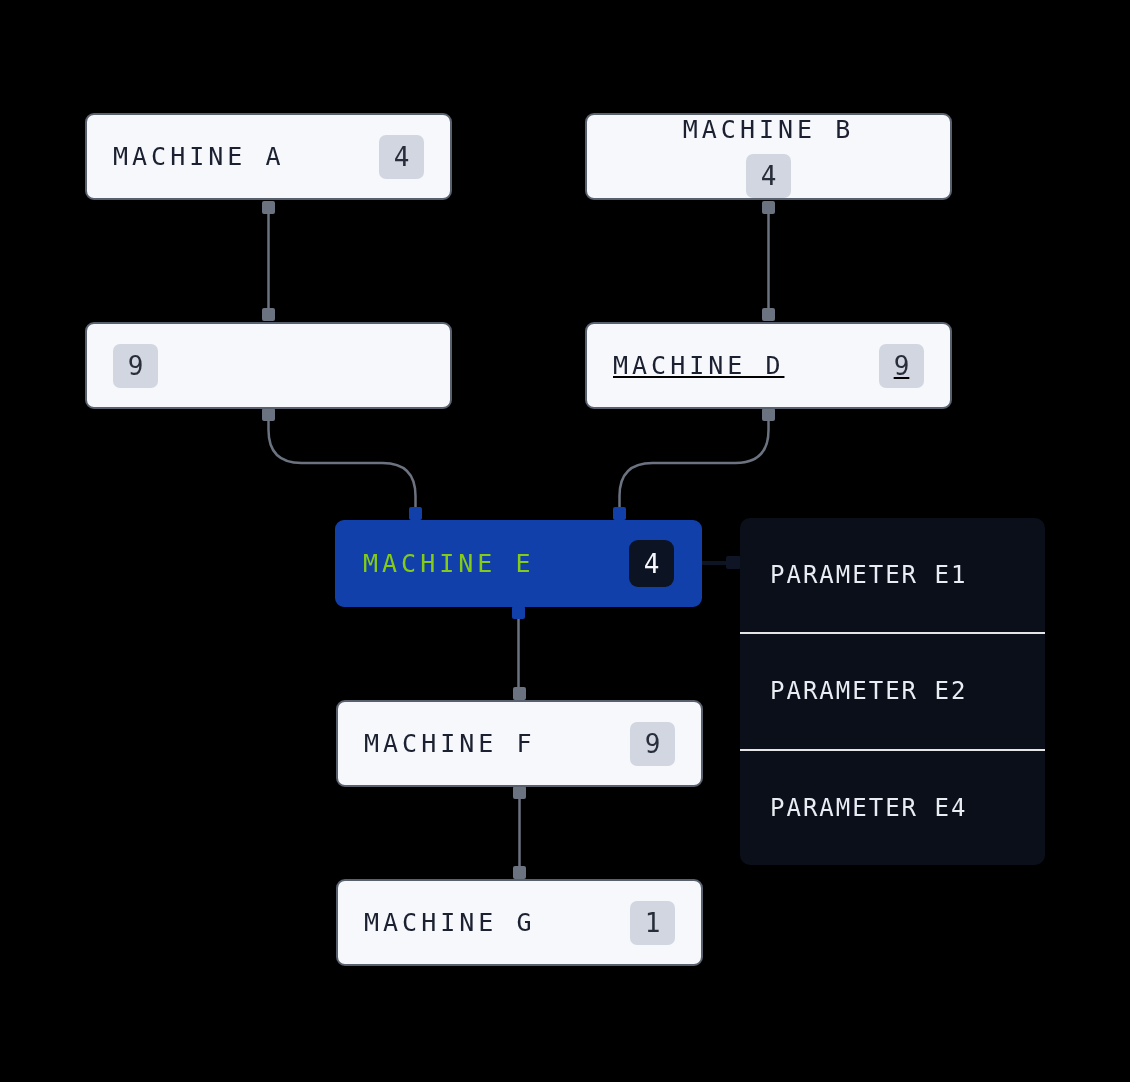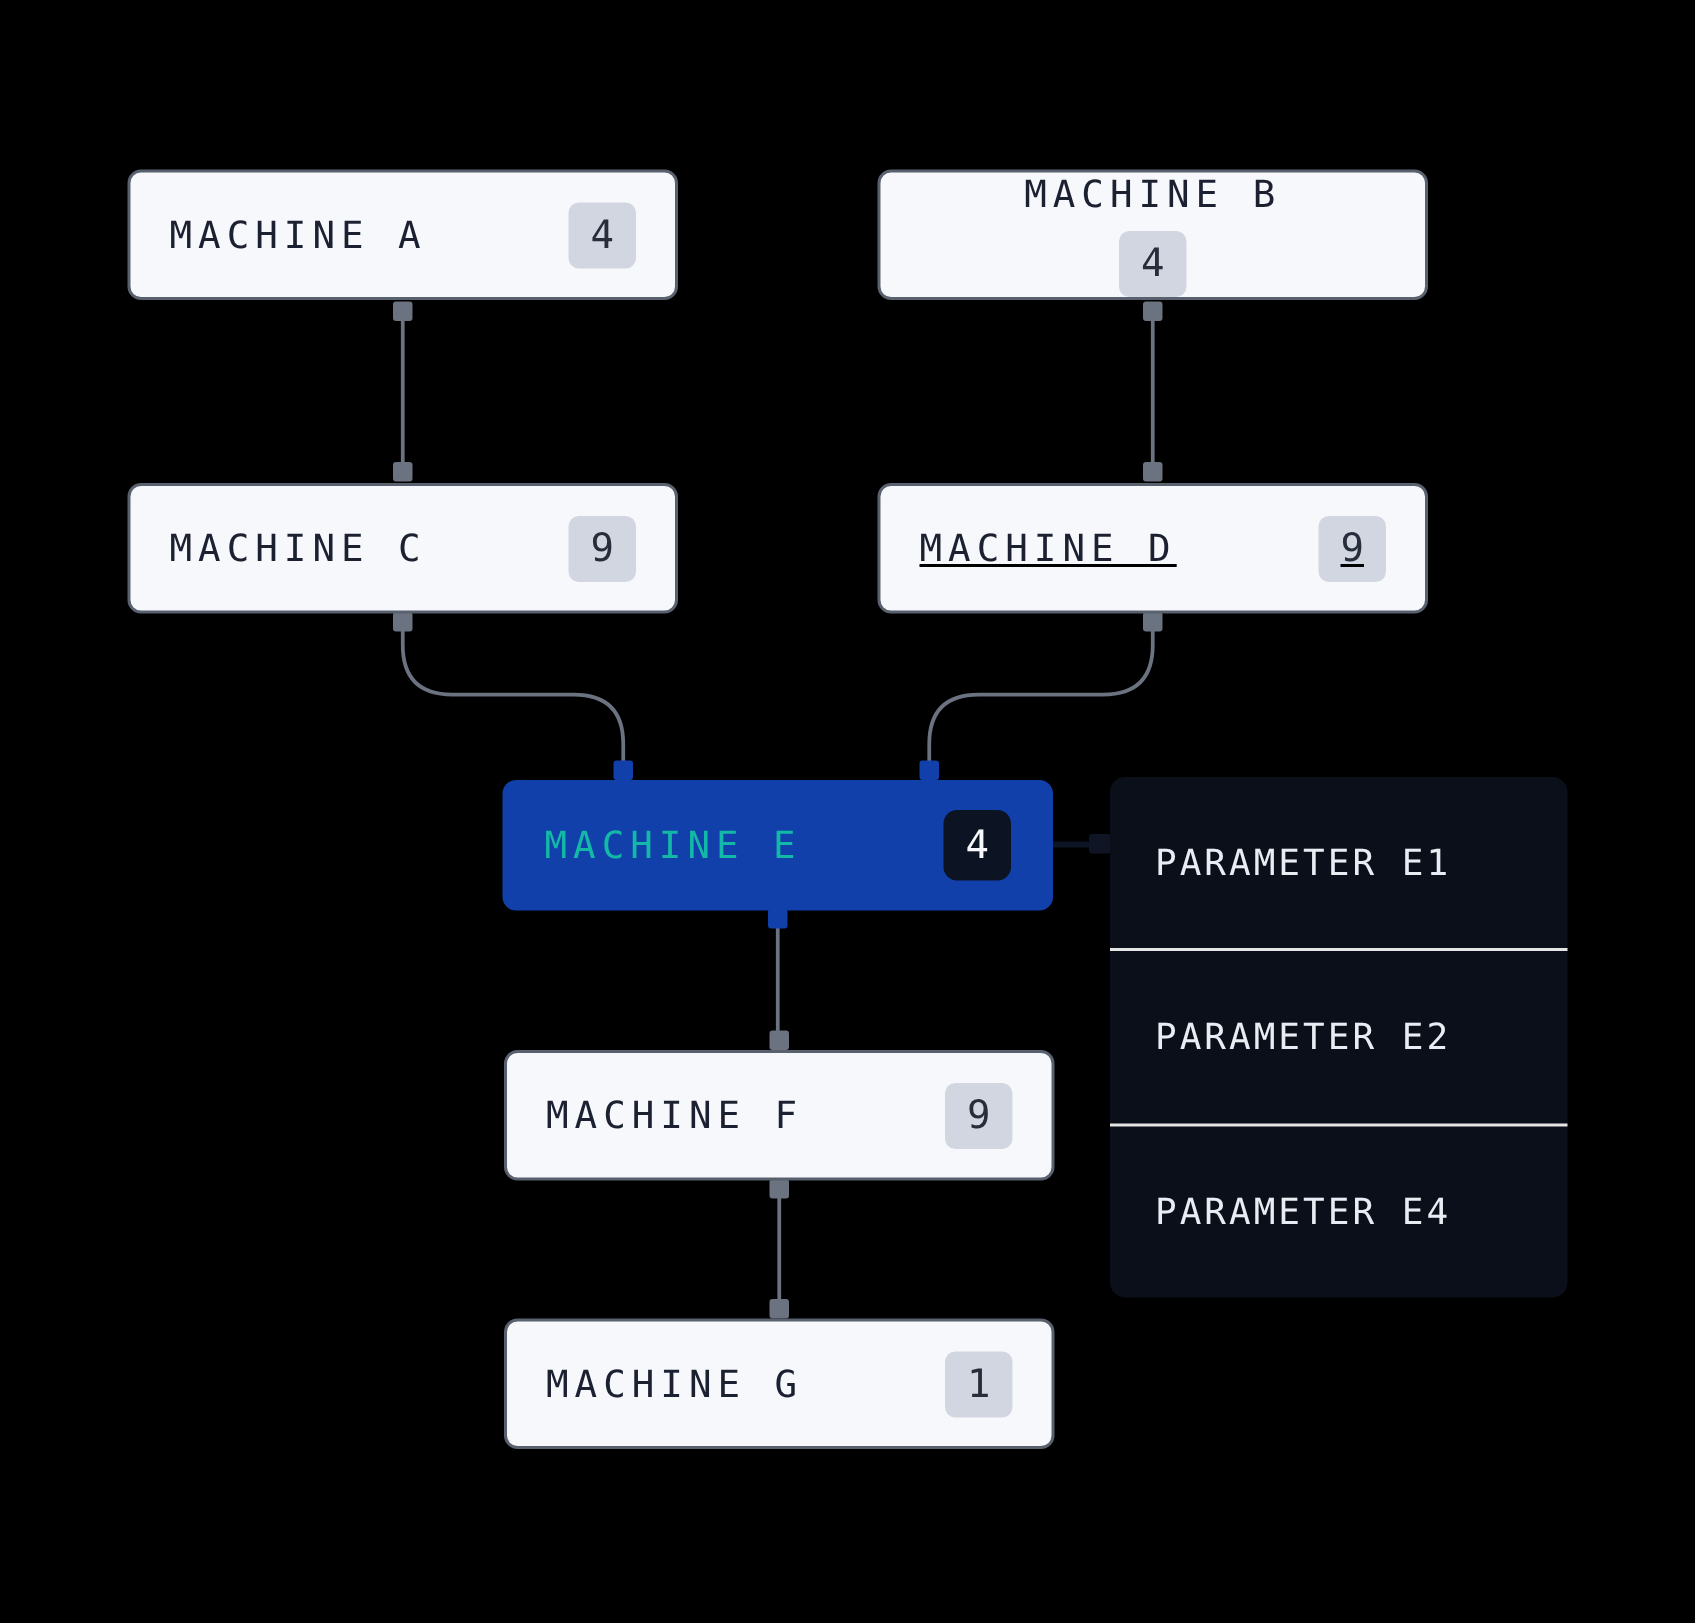--- a/index.html
+++ b/index.html
@@ -49,21 +49,21 @@
     display: flex;
     align-items: center;
     justify-content: center;
     font-size: 26px;
     flex: 0 0 auto;
   }
   .node.selected {
     background: #1140ab;
     border-color: #1140ab;
   }
-  .node.selected .label { color: #14b8a6; }
+  .node.selected .label { color: #84cc16; }
   .node.selected .badge {
     background: #0c1322;
     color: #f6f8fb;
     width: 45px;
     height: 47px;
     border-radius: 9px;
   }
   .port {
     position: absolute;
     width: 13px;
@@ -132,21 +132,20 @@
     <span class="label">MACHINE A</span>
     <span class="badge">4</span>
   </div>
 
   <div class="node" style="left:585px; top:113px;flex-direction:column;">
     <span class="label">MACHINE B</span>
     <span class="badge">4</span>
   </div>
 
   <div class="node" style="left:85px; top:322px;">
-    <span class="label">MACHINE C</span>
     <span class="badge">9</span>
   </div>
 
   <div class="node" style="left:585px; top:322px;text-decoration:underline;">
     <span class="label">MACHINE D</span>
     <span class="badge">9</span>
   </div>
 
   <div class="node selected" style="left:335px; top:520px;">
     <span class="label">MACHINE E</span>

